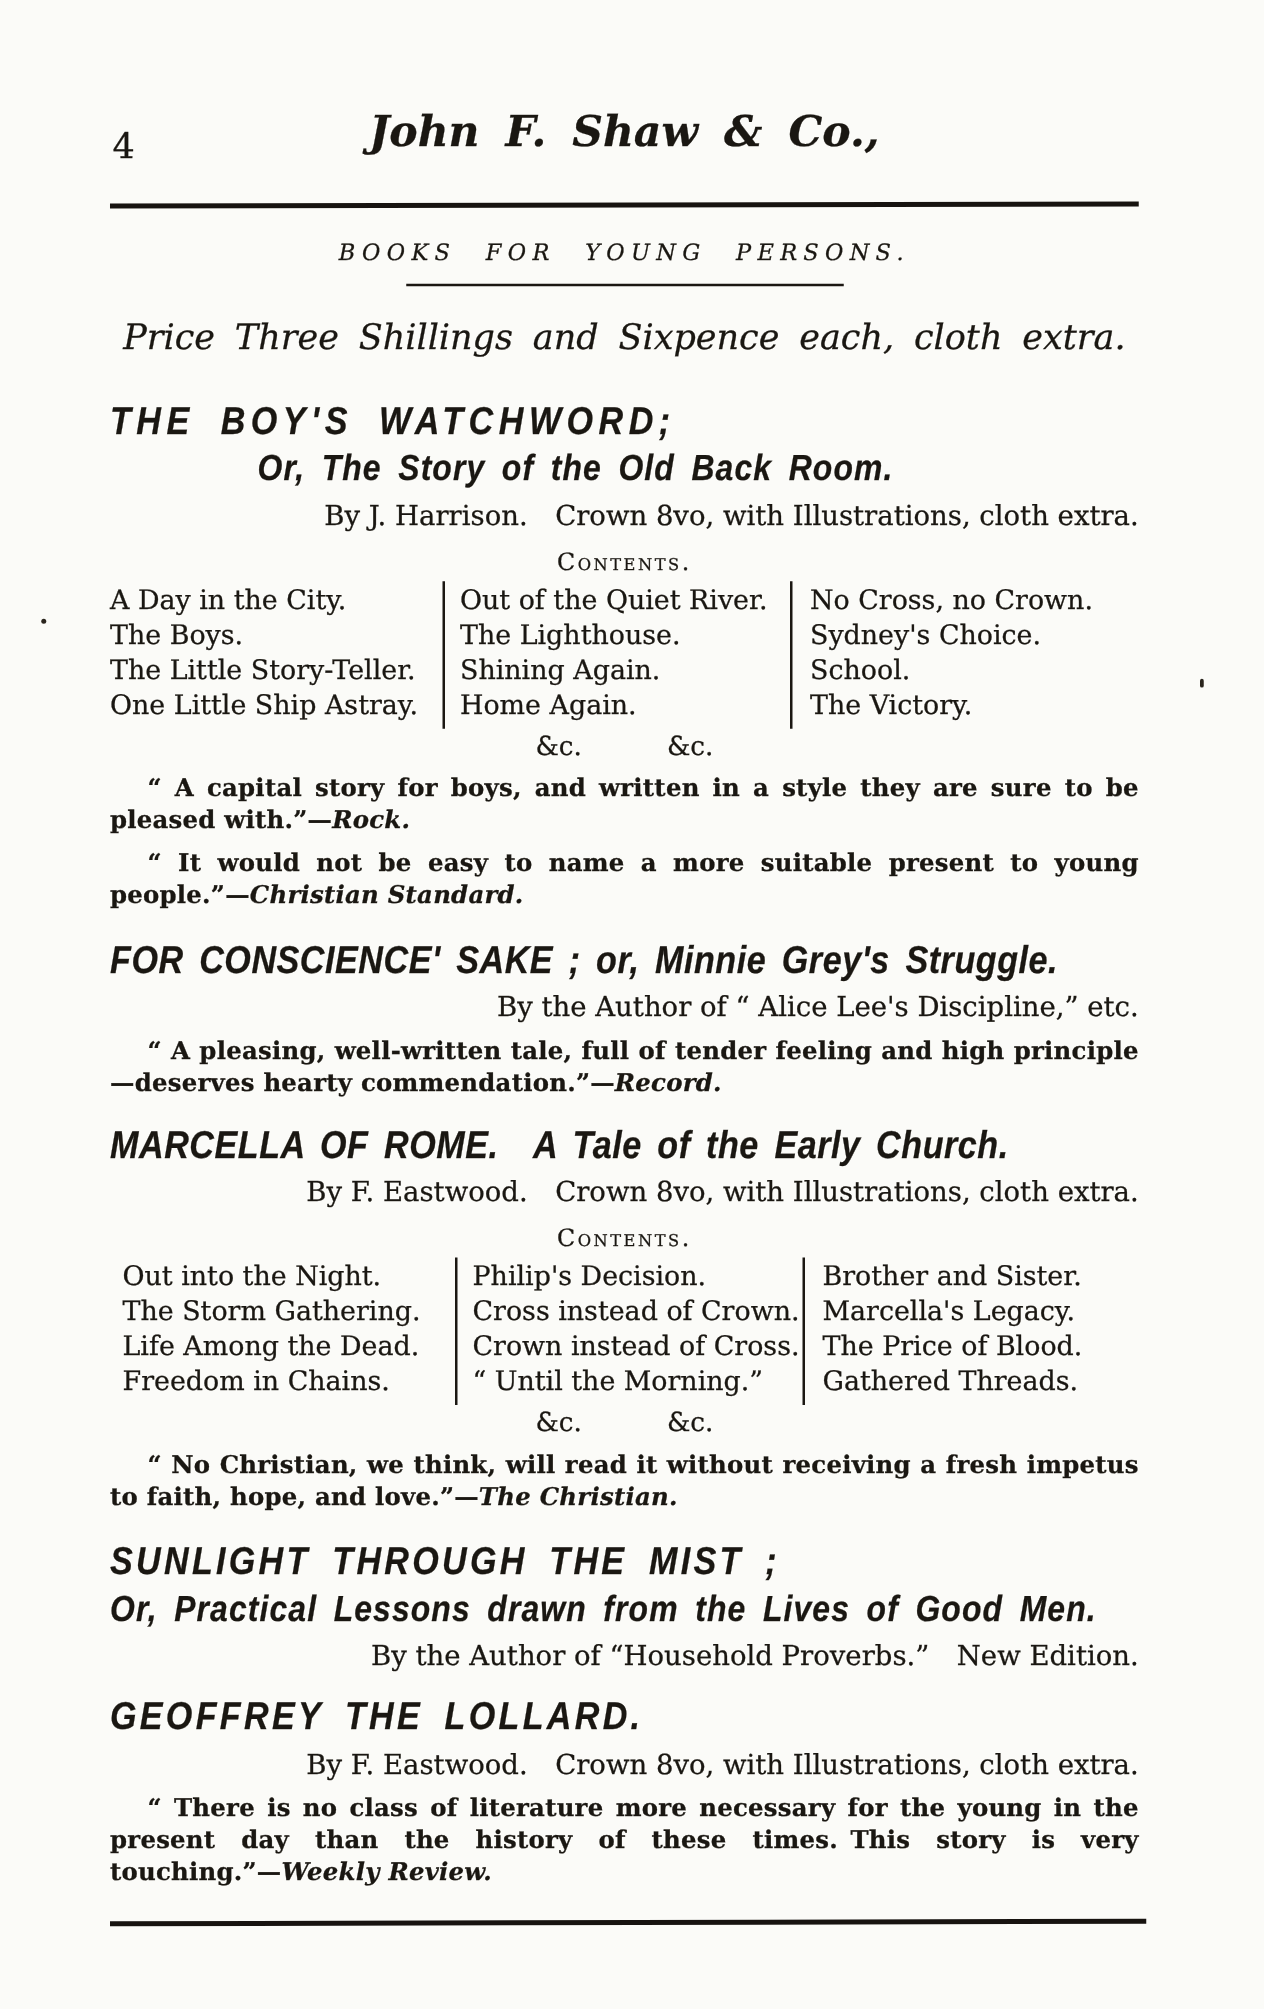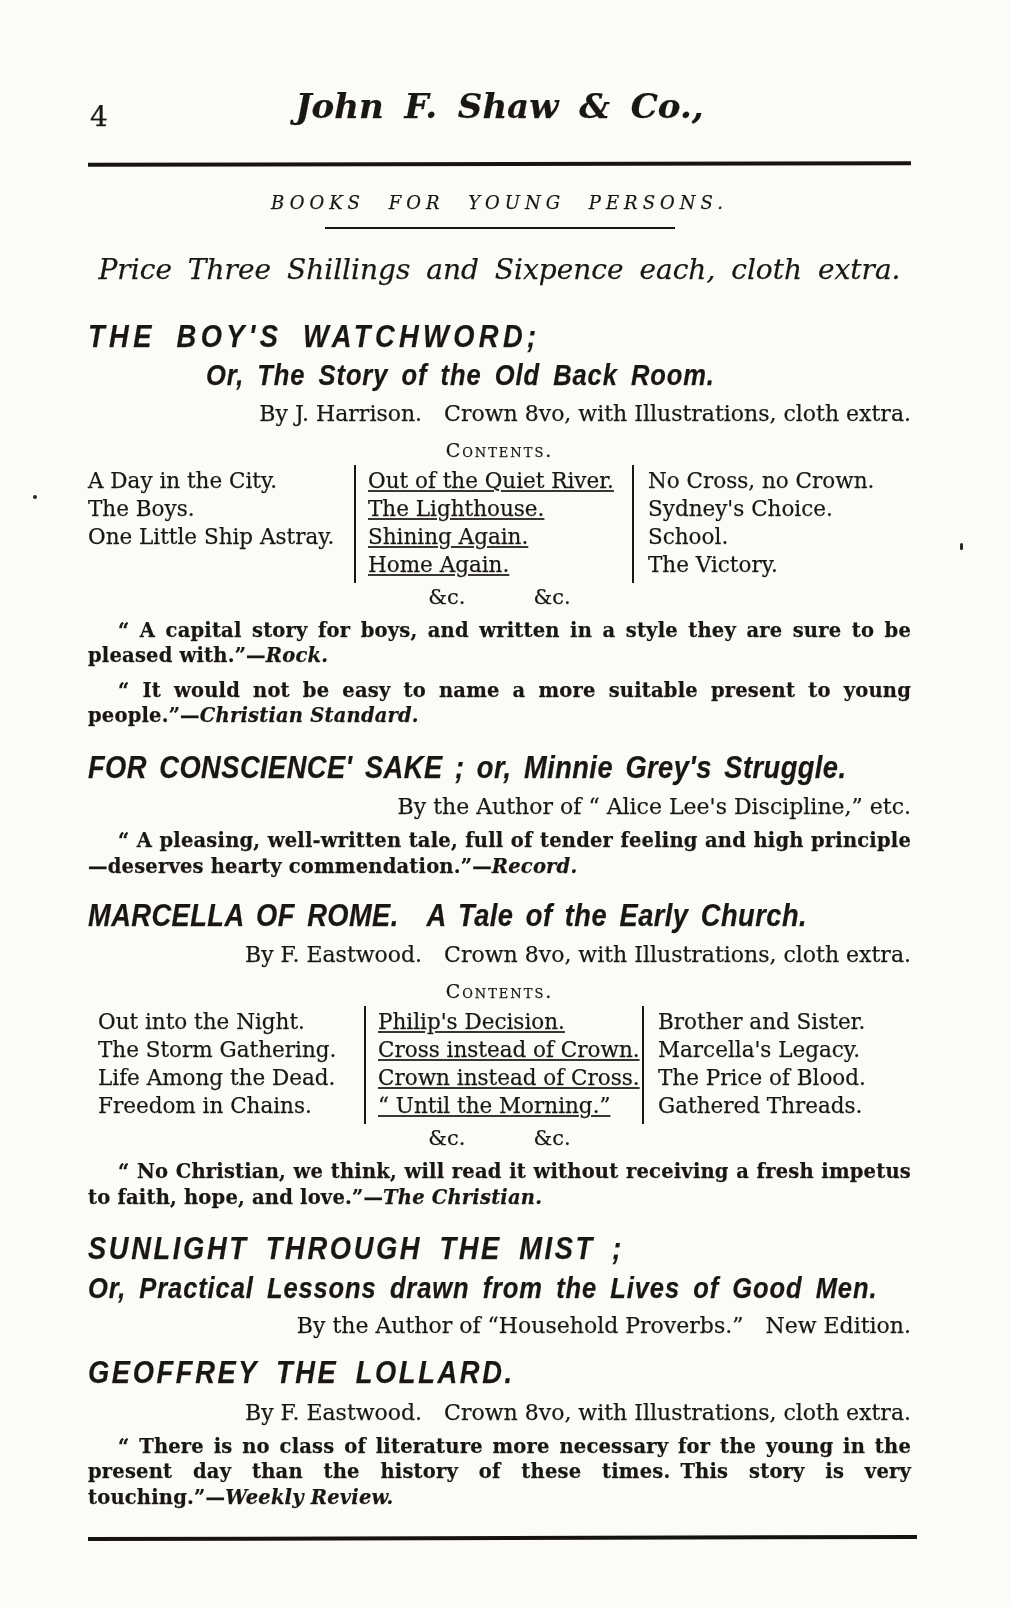--- a/index.html
+++ b/index.html
@@ -32,21 +32,21 @@
   .book-subtitle{font-size:29px;letter-spacing:1px;word-spacing:6px;margin-top:3px;}
   .sp1{letter-spacing:5px;word-spacing:10px;}
   .sp2{letter-spacing:3px;word-spacing:8px;}
   .indent1{margin-left:118px;}
   .byline{margin-top:8px;text-align:right;font-size:22px;}
 
   .contents-label{margin-top:13px;text-align:center;font-size:19px;font-variant:small-caps;letter-spacing:2px;}
   .contents-table{display:flex;margin-top:4px;font-size:21.5px;line-height:28px;}
   .ct-col{padding-top:2px;padding-bottom:4px;}
   .ct-c1{width:266px;}
-  .ct-c2{width:264px;border-left:2px solid #1b1712;border-right:2px solid #1b1712;padding-left:12px;text-decoration:underline;}
+  .ct-c2{width:264px;border-left:2px solid #1b1712;border-right:2px solid #1b1712;padding-left:12px;}
   .ct-c3{flex:1;padding-left:14px;}
   .t2 .ct-c1{padding-left:10px;}
   .etc-row{display:flex;justify-content:center;gap:68px;font-size:21px;margin-top:2px;}
 
   .review{margin:9px 0 0 0;font-size:19.5px;font-weight:bold;line-height:25.5px;text-align:justify;text-indent:30px;letter-spacing:.2px;}
   .review .src{font-style:italic;}
 
   
   .footer-address{margin-top:22px;text-align:center;font-style:italic;font-size:31px;word-spacing:11px;}
 
@@ -72,20 +72,21 @@
 
   <div class="book" style="margin-top:32px;">
     <div class="book-title sp1">THE BOY'S WATCHWORD;</div>
     <div class="book-subtitle indent1">Or, The Story of the Old Back Room.</div>
     <div class="byline">By J. Harrison. Crown 8vo, with Illustrations, cloth extra.</div>
     <div class="contents-label">Contents.</div>
     <div class="contents-table">
       <div class="ct-col ct-c1">
         <div>A Day in the City.</div>
         <div>The Boys.</div>
+        <div>The Little Story-Teller.</div>
         <div>One Little Ship Astray.</div>
       </div>
       <div class="ct-col ct-c2">
         <div>Out of the Quiet River.</div>
         <div>The Lighthouse.</div>
         <div>Shining Again.</div>
         <div>Home Again.</div>
       </div>
       <div class="ct-col ct-c3">
         <div>No Cross, no Crown.</div>

